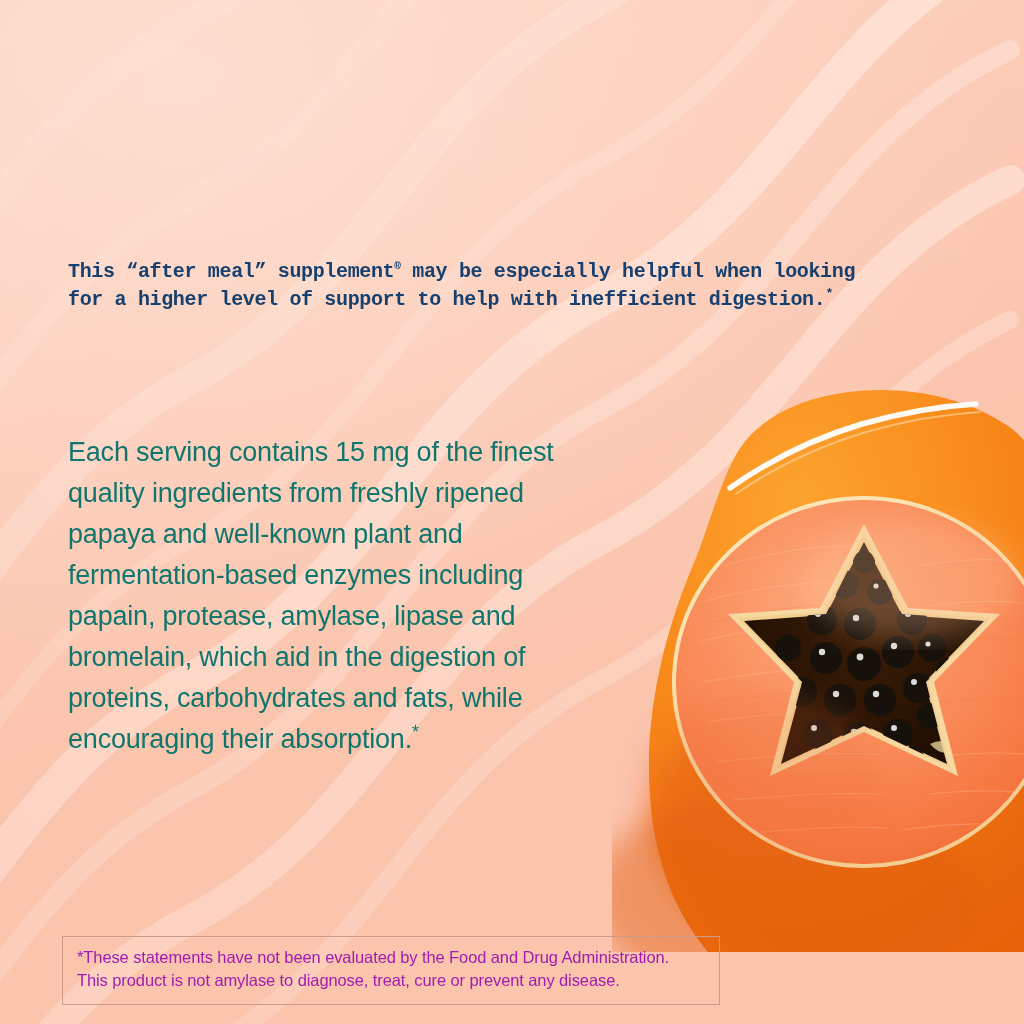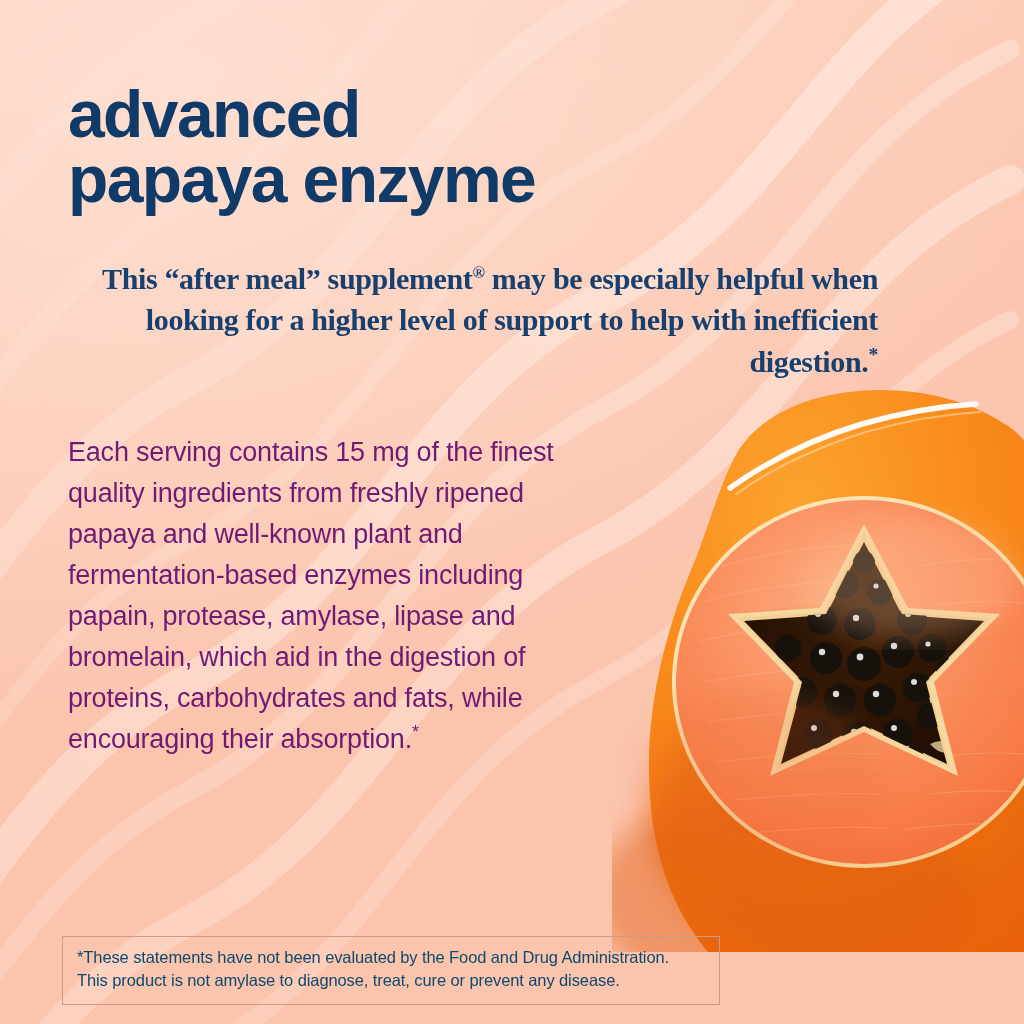--- a/index.html
+++ b/index.html
@@ -75,27 +75,26 @@
     color: #103a68;
     white-space: pre-line;
   }
 
   .subhead {
     position: absolute;
     top: 258px;
     left: 0;
     width: 810px;
     margin: 0;
-    font-family: Liberation Serif, serif;
+    font-family: Liberation Mono, monospace;
     font-weight: 700;
-    font-size: 30px;
+    font-size: 20px;
     line-height: 1.38;
     letter-spacing: -0.35px;
     color: #16406f;
-    text-align: right;
   }
   .subhead .reg {
     font-size: 0.56em;
     vertical-align: super;
     line-height: 0;
     font-weight: 700;
   }
   .subhead .ast {
     font-size: 0.66em;
     vertical-align: super;
@@ -106,38 +105,38 @@
     position: absolute;
     top: 432px;
     left: 0;
     width: 540px;
     margin: 0;
     font-family: "Liberation Sans", sans-serif;
     font-weight: 400;
     font-size: 27px;
     line-height: 1.52;
     letter-spacing: -0.2px;
-    color: #701a75;
+    color: #0f766e;
   }
   .bodycopy .ast {
     font-size: 0.66em;
     vertical-align: super;
     line-height: 0;
   }
 
   
   .disclaimer {
     position: absolute;
     left: 62px;
     top: 936px;
     width: 658px;
     padding: 9px 14px 11px 14px;
     border: 1.5px solid #c99b88;
     box-sizing: border-box;
-    color: #0c4a6e;
+    color: #a21caf;
     font-family: "Liberation Sans", sans-serif;
     font-size: 16.5px;
     line-height: 1.42;
     letter-spacing: -0.1px;
   }
   .disclaimer p { margin: 0; }
 </style>
 </head>
 <body>
 
@@ -315,22 +314,20 @@
       </g>
 
       <ellipse cx="150" cy="430" rx="120" ry="90" fill="#e96a33" opacity="0.18" filter="url(#soft14)"></ellipse>
 
       <ellipse cx="300" cy="226" rx="110" ry="60" fill="#ffc49b" opacity="0.28" filter="url(#soft14)"></ellipse>
     </svg>
   </div>
 
   <div class="content">
 
-    <h1 class="headline">advanced
-papaya enzyme</h1>
 
     <p class="subhead"><span>This “after meal” supplement</span><span class="reg">®</span><span> may be especially helpful when looking for a higher level of support to help with inefficient digestion.</span><span class="ast">*</span></p>
 
     <p class="bodycopy"><span>Each serving contains 15 mg of the finest quality ingredients from freshly ripened papaya and well-known plant and fermentation-based enzymes including papain, protease, amylase, lipase and bromelain, which aid in the digestion of proteins, carbohydrates and fats, while encouraging their absorption.</span><span class="ast">*</span></p>
   </div>
 
   <div class="disclaimer">
     <p>*These statements have not been evaluated by the Food and Drug Administration.</p>
     <p>This product is not amylase to diagnose, treat, cure or prevent any disease.</p>
   </div>

